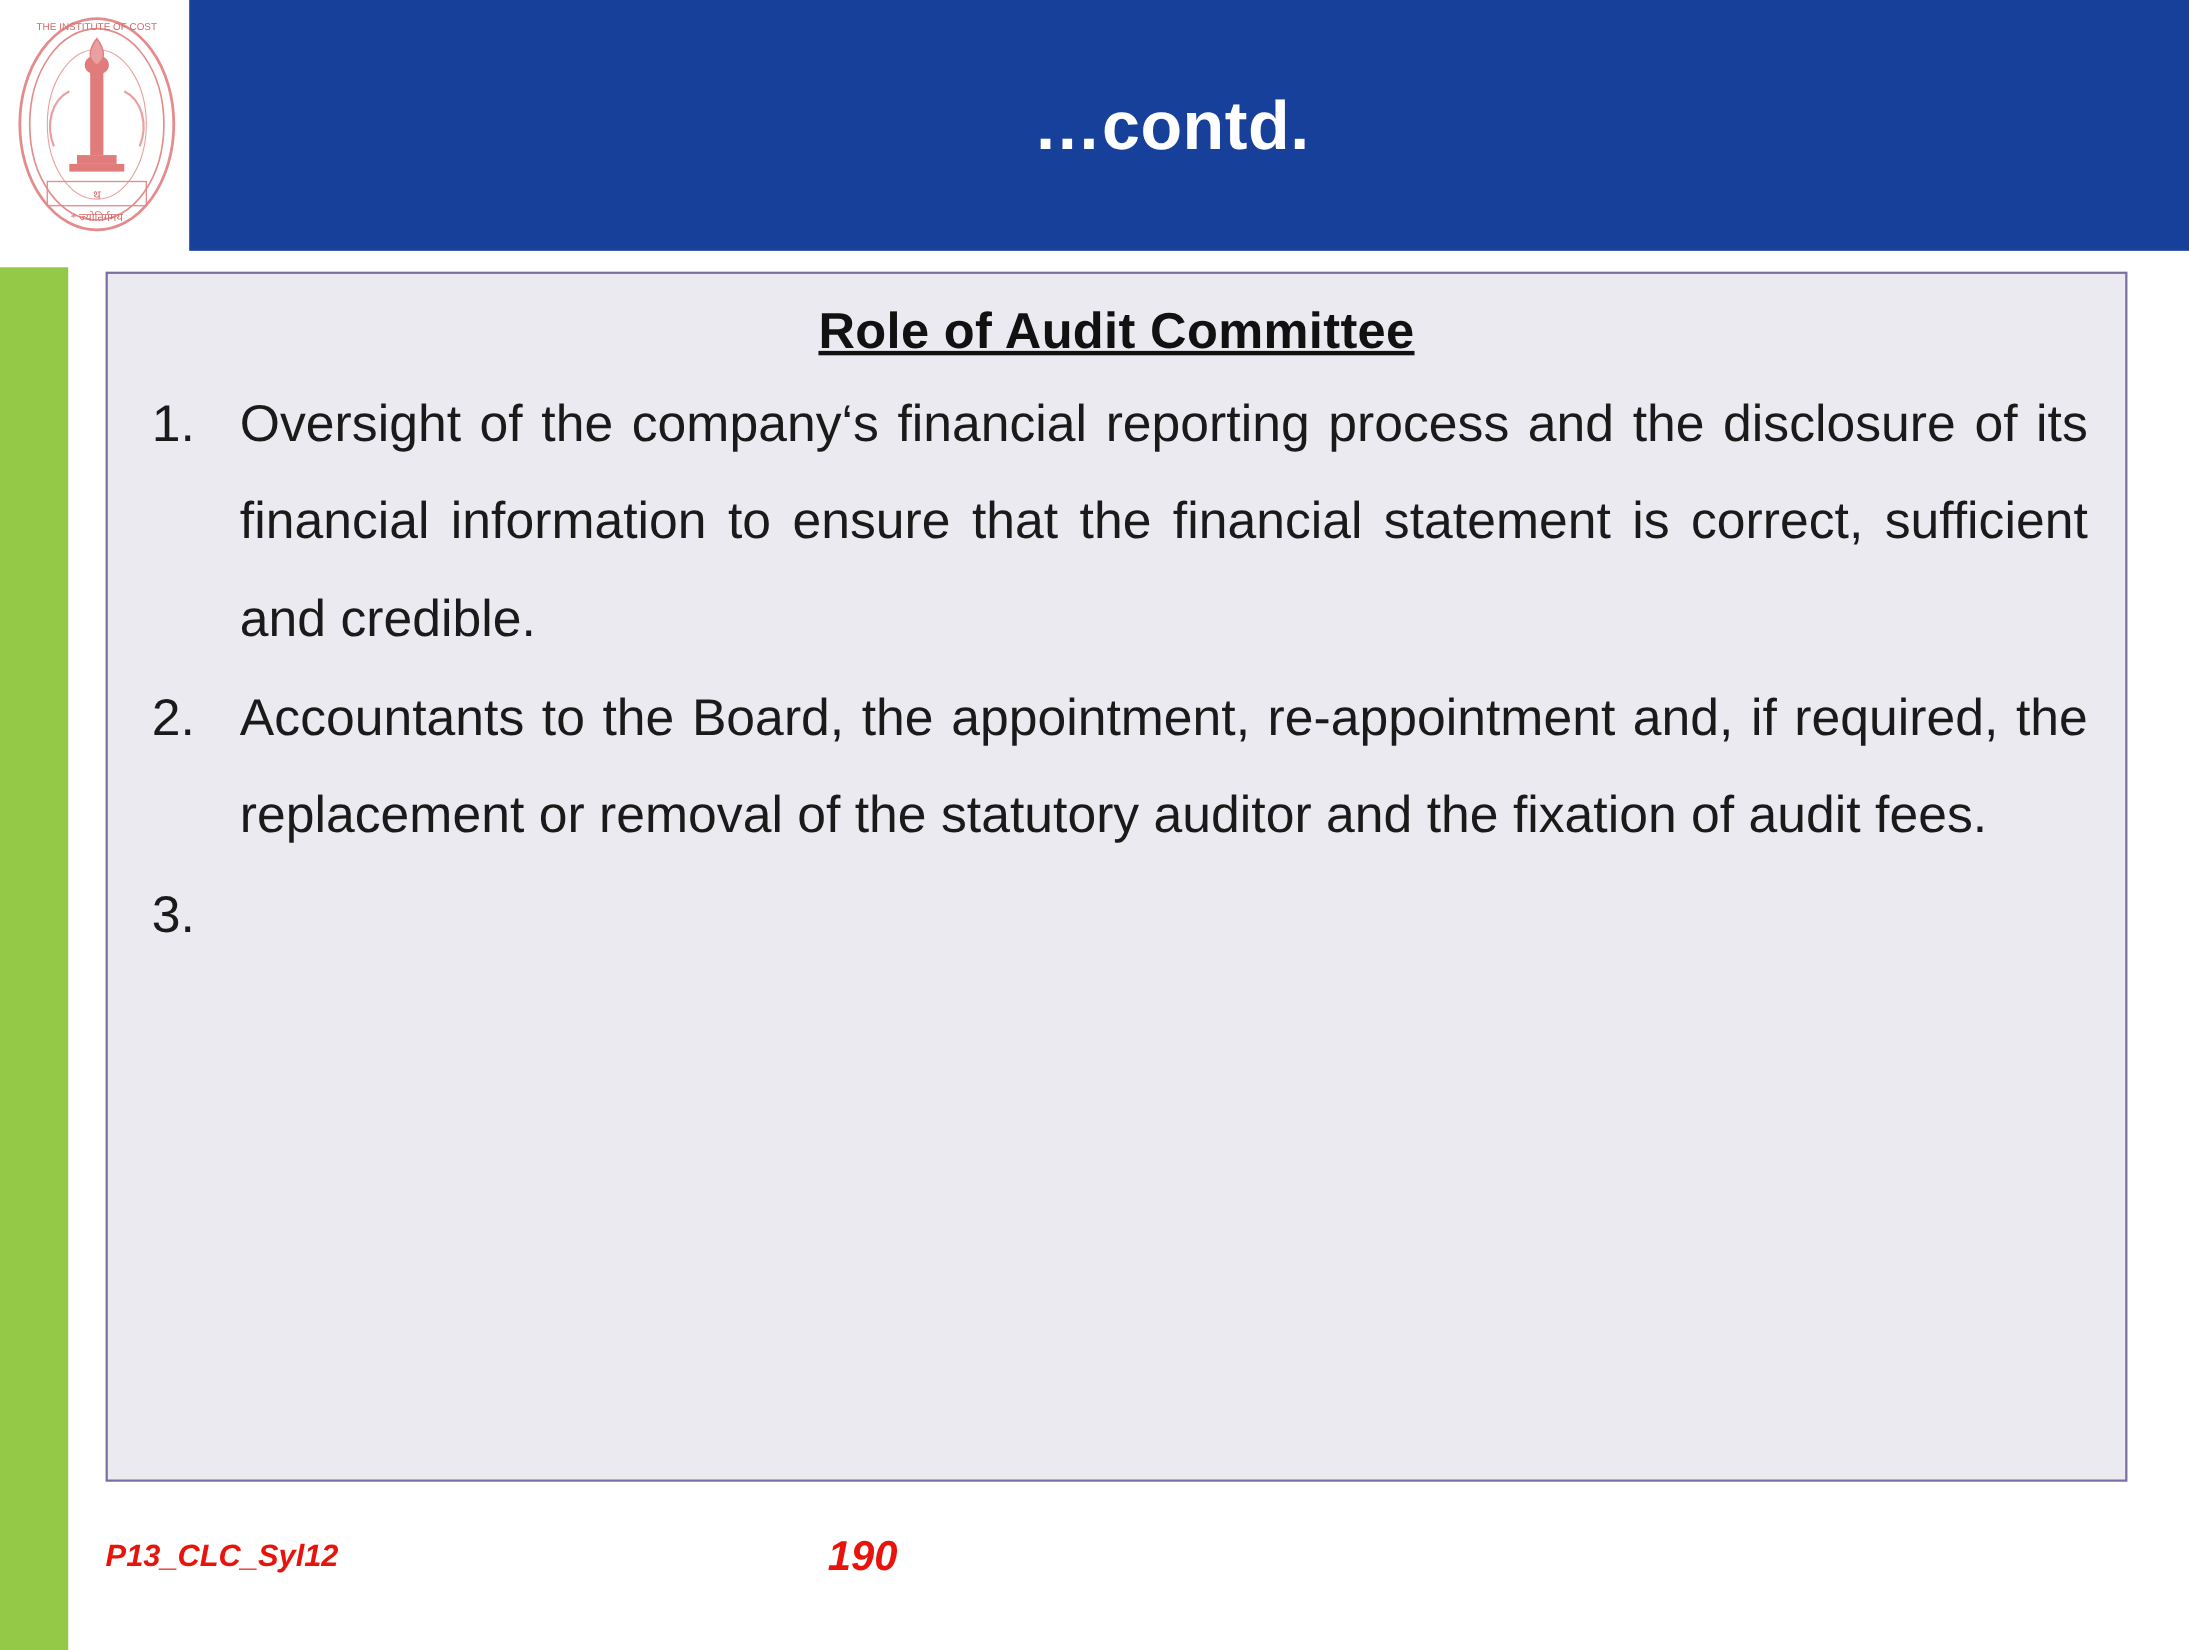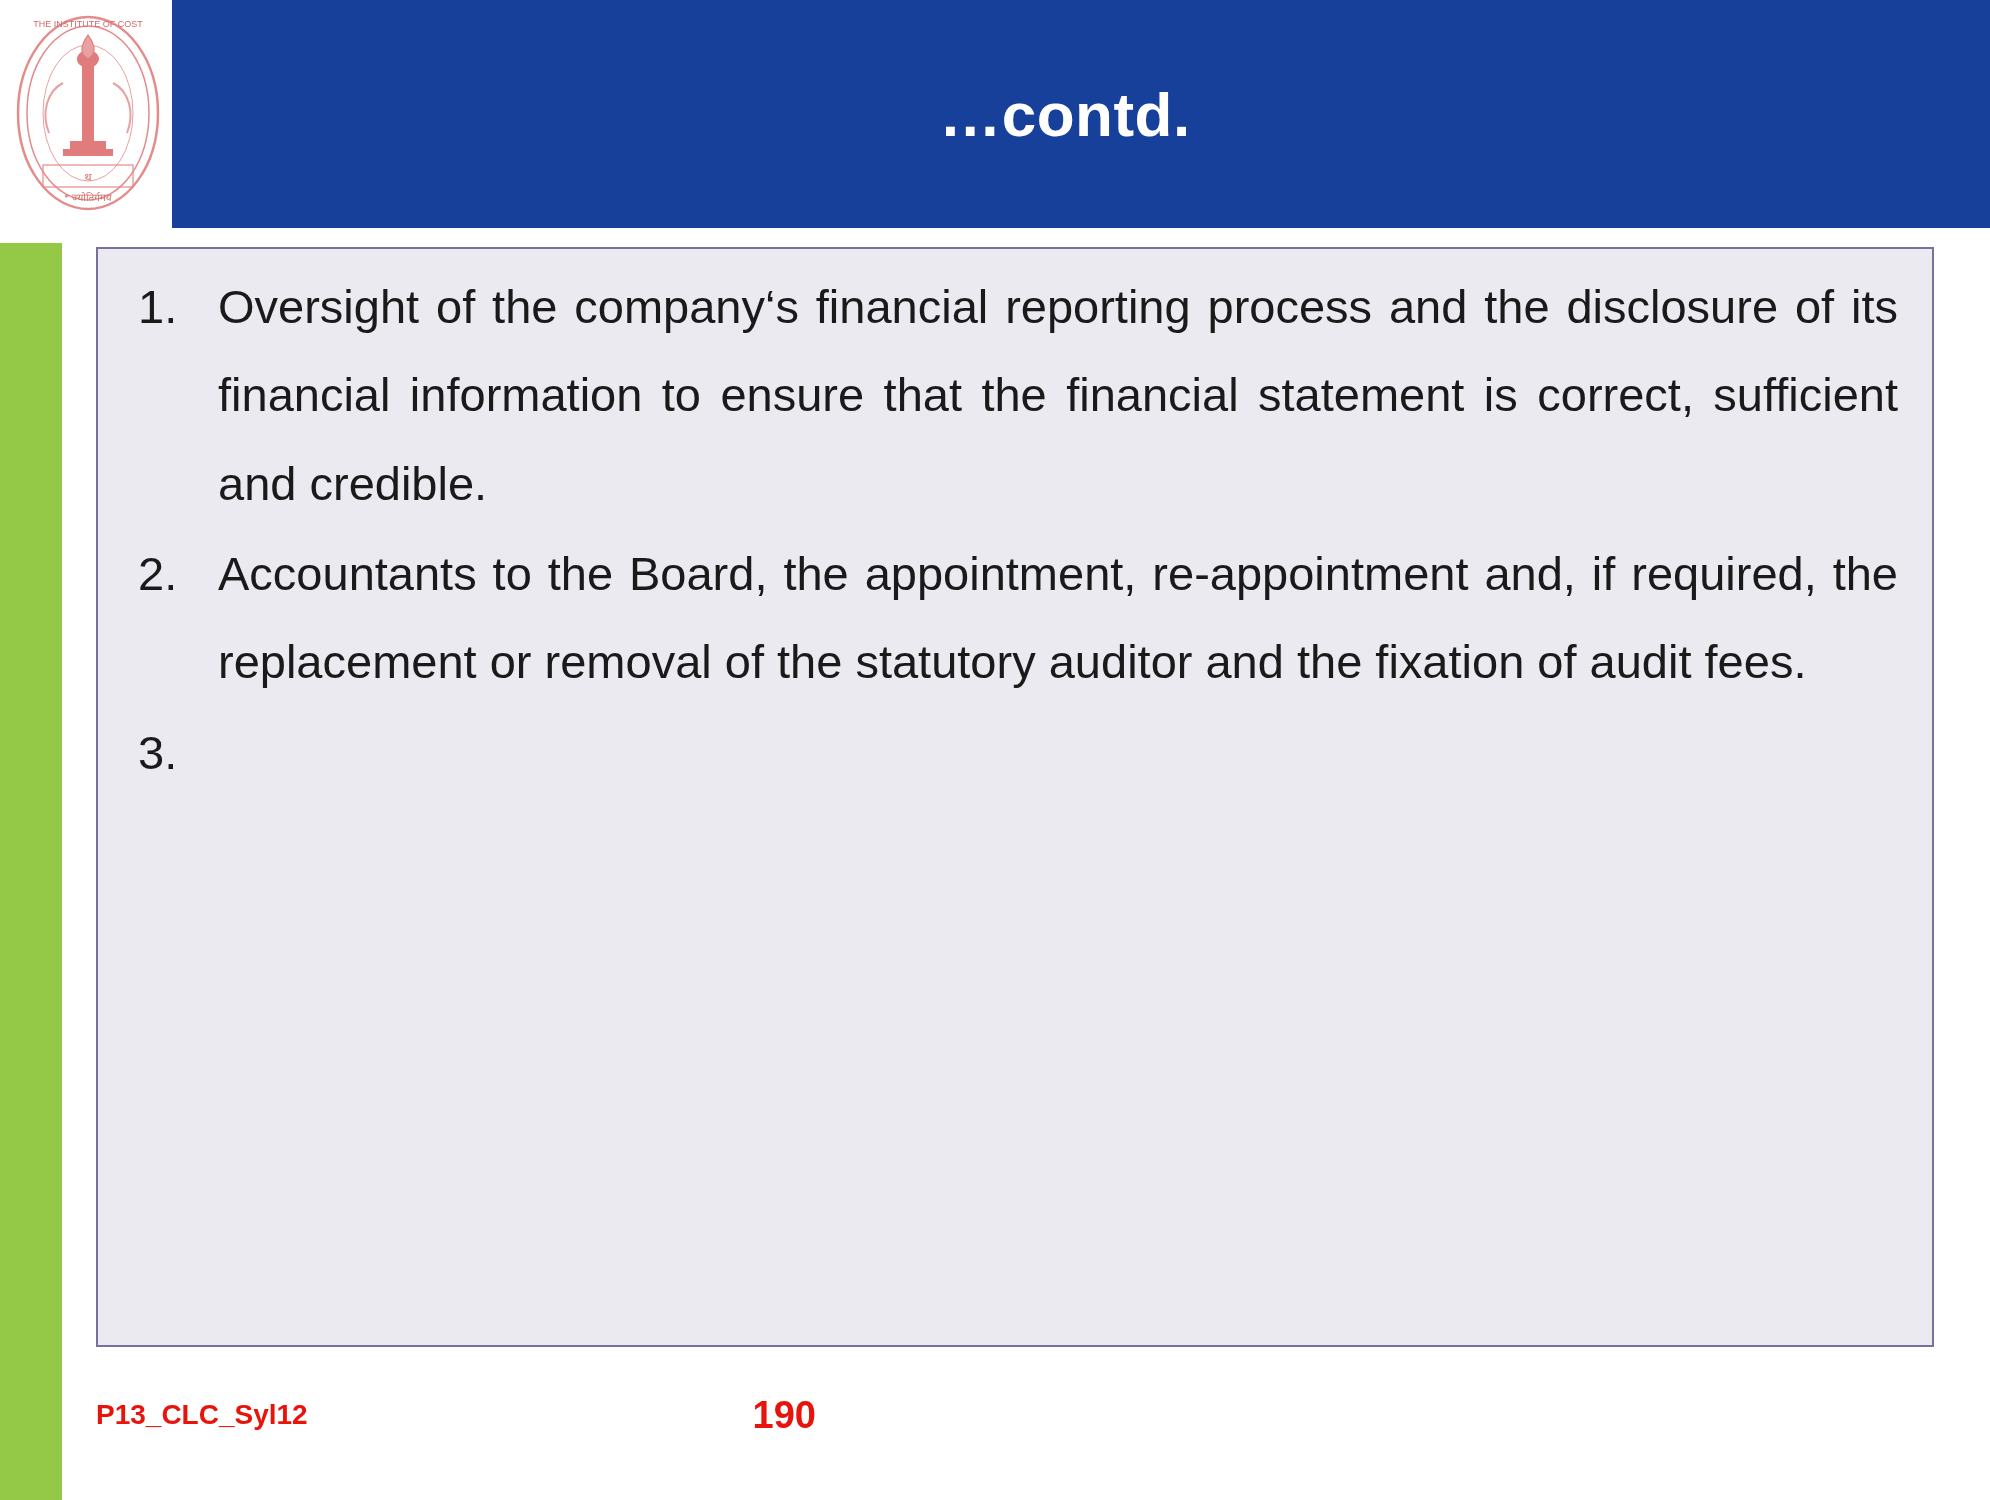--- a/index.html
+++ b/index.html
@@ -107,20 +107,21 @@
 
   
   .footer {
     position: absolute;
     left: 96px;
     top: 1390px;
     width: 1838px;
     height: 50px;
     display: flex;
     align-items: center;
+    font-style: italic;
   }
   .footer-left {
     color: #E8140C;
     font-size: 28px;
     font-weight: bold;
     width: 500px;
   }
   .footer-center {
     color: #E8140C;
     font-size: 28px;
@@ -162,20 +163,21 @@
     <rect x="30" y="152" width="90" height="22" fill="none" stroke="#E48B8B" stroke-width="1.2"></rect>
     <text x="75" y="168" font-size="11" fill="#D46A6A" text-anchor="middle" font-family="'Liberation Serif', serif">थ</text>
     <text x="75" y="188" font-size="10" fill="#D46A6A" text-anchor="middle" font-family="'Liberation Serif', serif">* ज्योतिर्गमय</text>
     <text x="75" y="14" font-size="9" fill="#D46A6A" text-anchor="middle" font-family="'Liberation Sans', sans-serif">THE INSTITUTE OF COST</text>
   </svg>
 </div>
 
 <div class="green-bar"></div>
 
 <div class="content-card">
+  <div class="card-title">Role of Audit Committee</div>
   <ol class="points">
     <li>
       <span class="num">1.</span>
       <span class="txt">Oversight of the company‘s financial reporting process and the disclosure of its financial information to ensure that the financial statement is correct, sufficient and credible.</span>
     </li>
     <li>
       <span class="num">2.</span>
       <span class="txt">Accountants to the Board, the appointment, re-appointment and, if required, the replacement or removal of the statutory auditor and the fixation of audit fees.</span>
     </li>
     <li>

